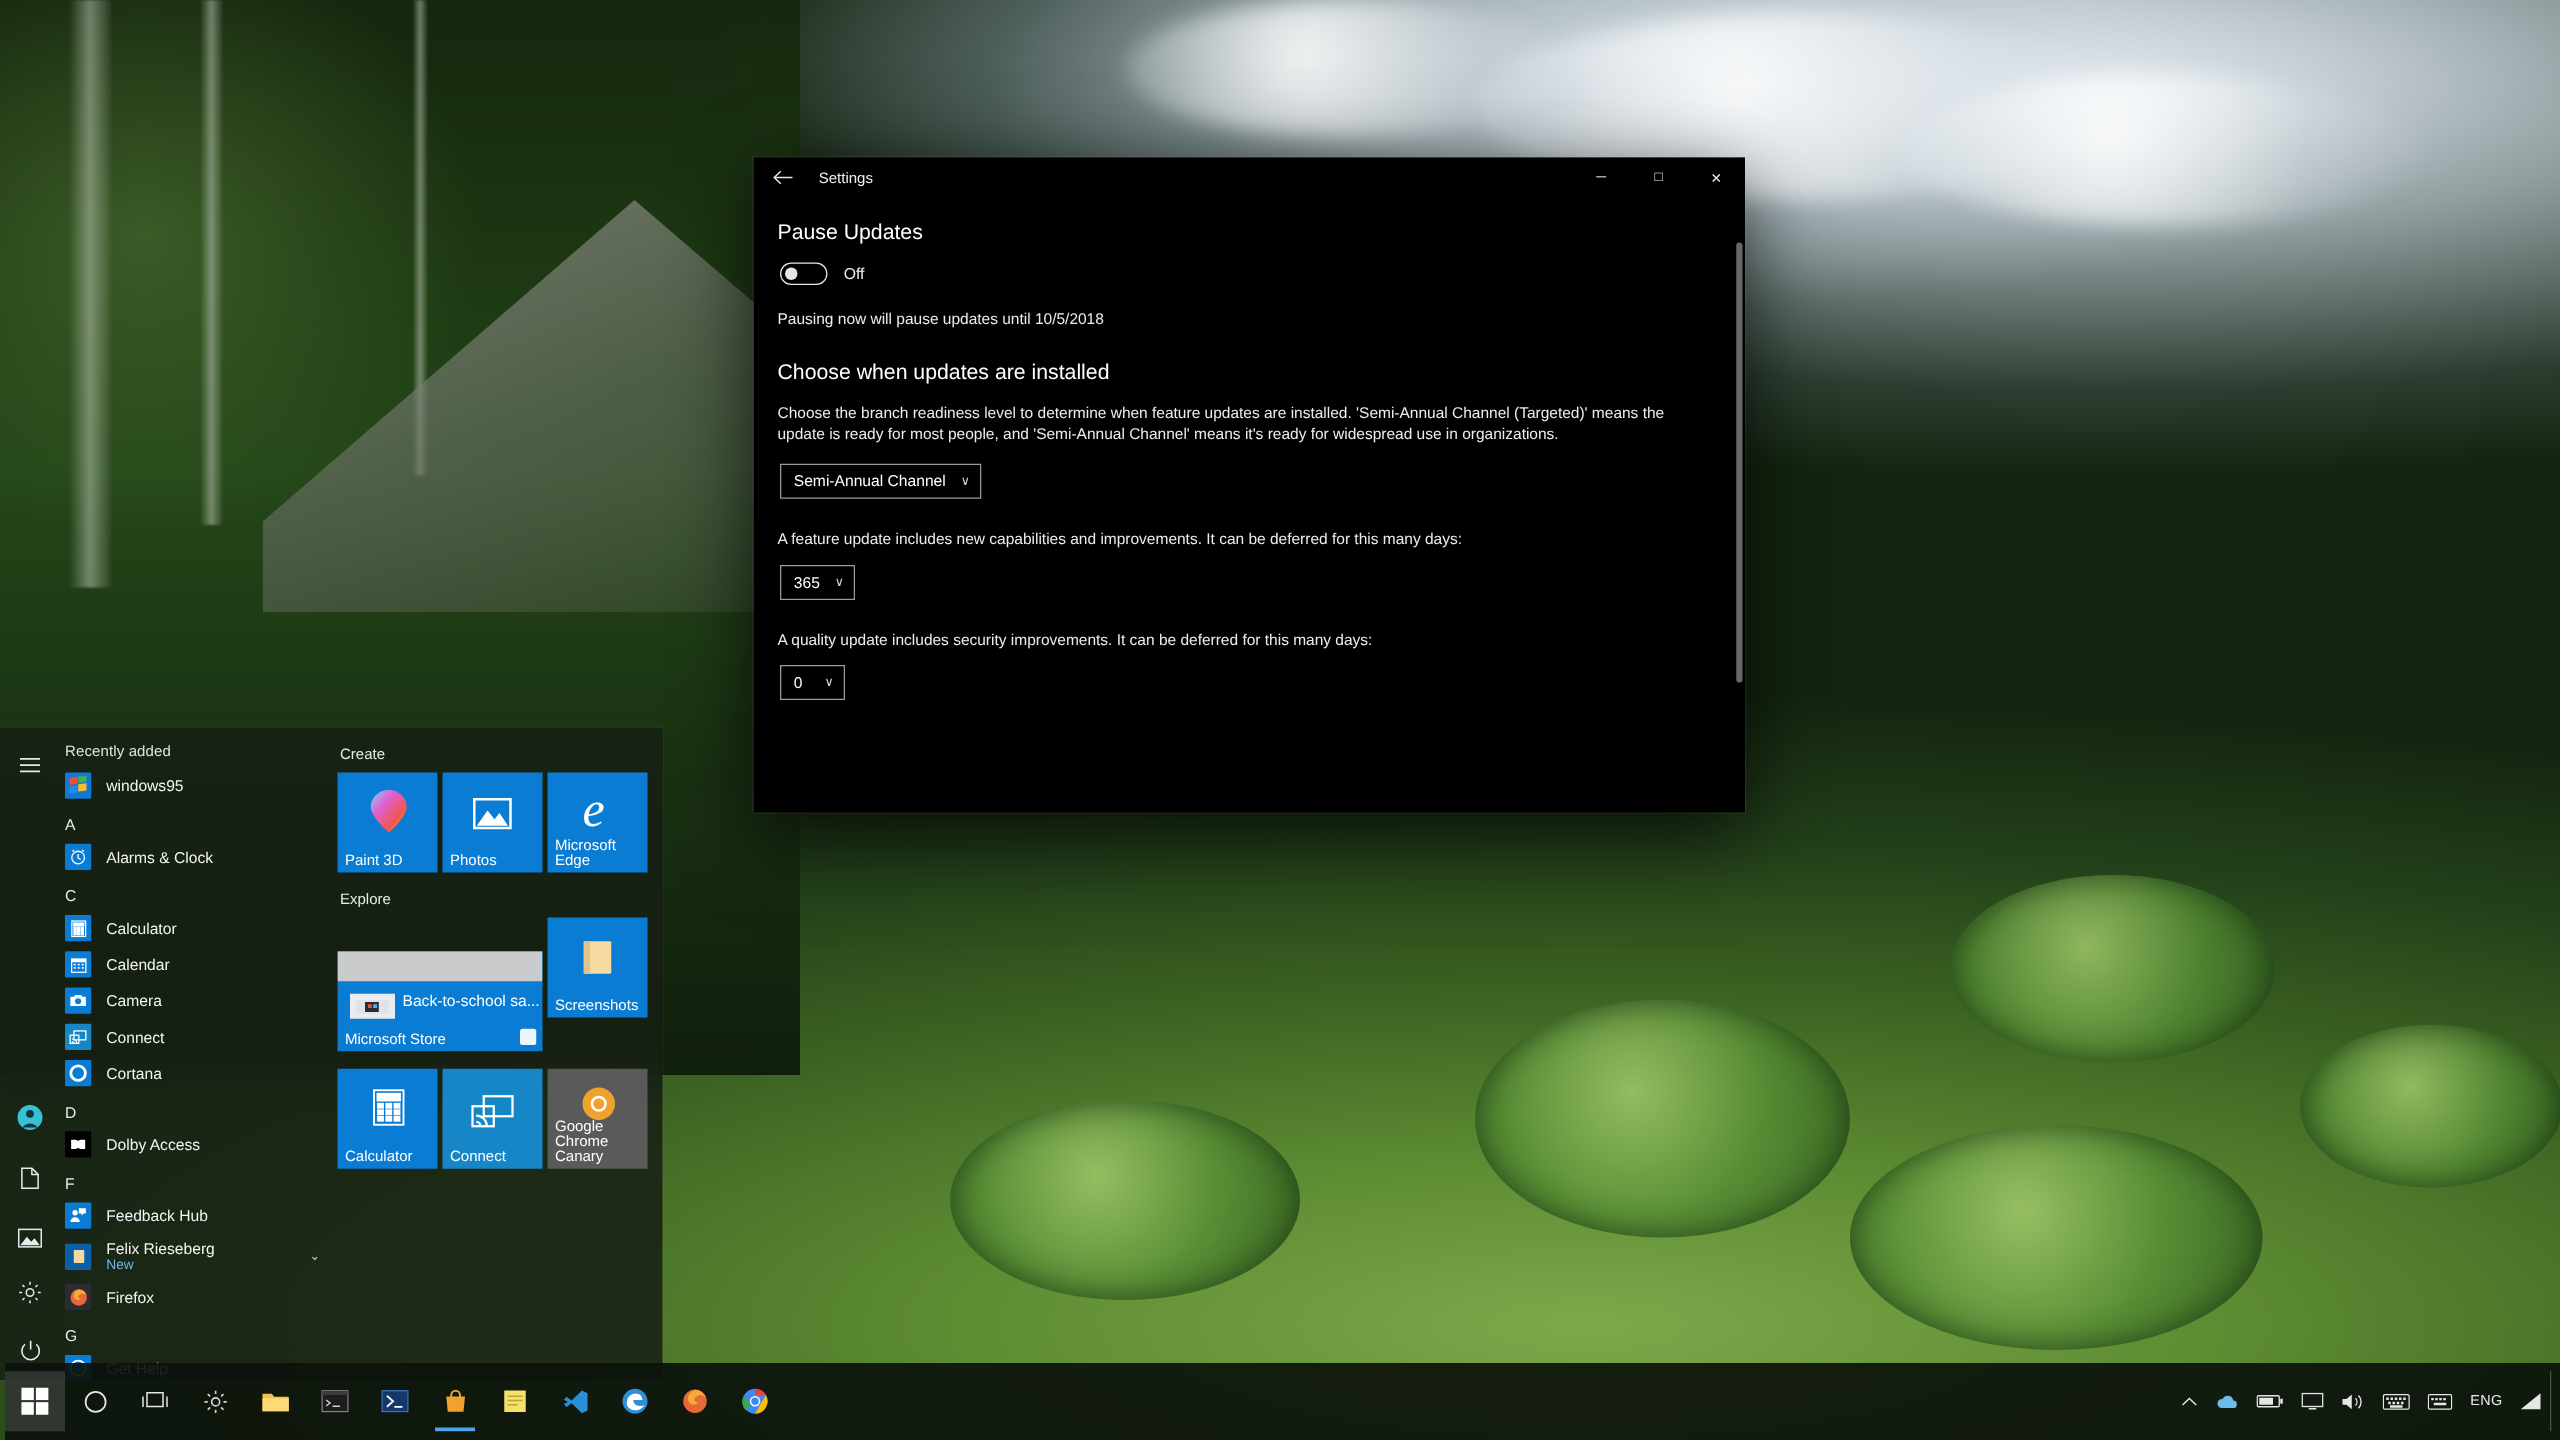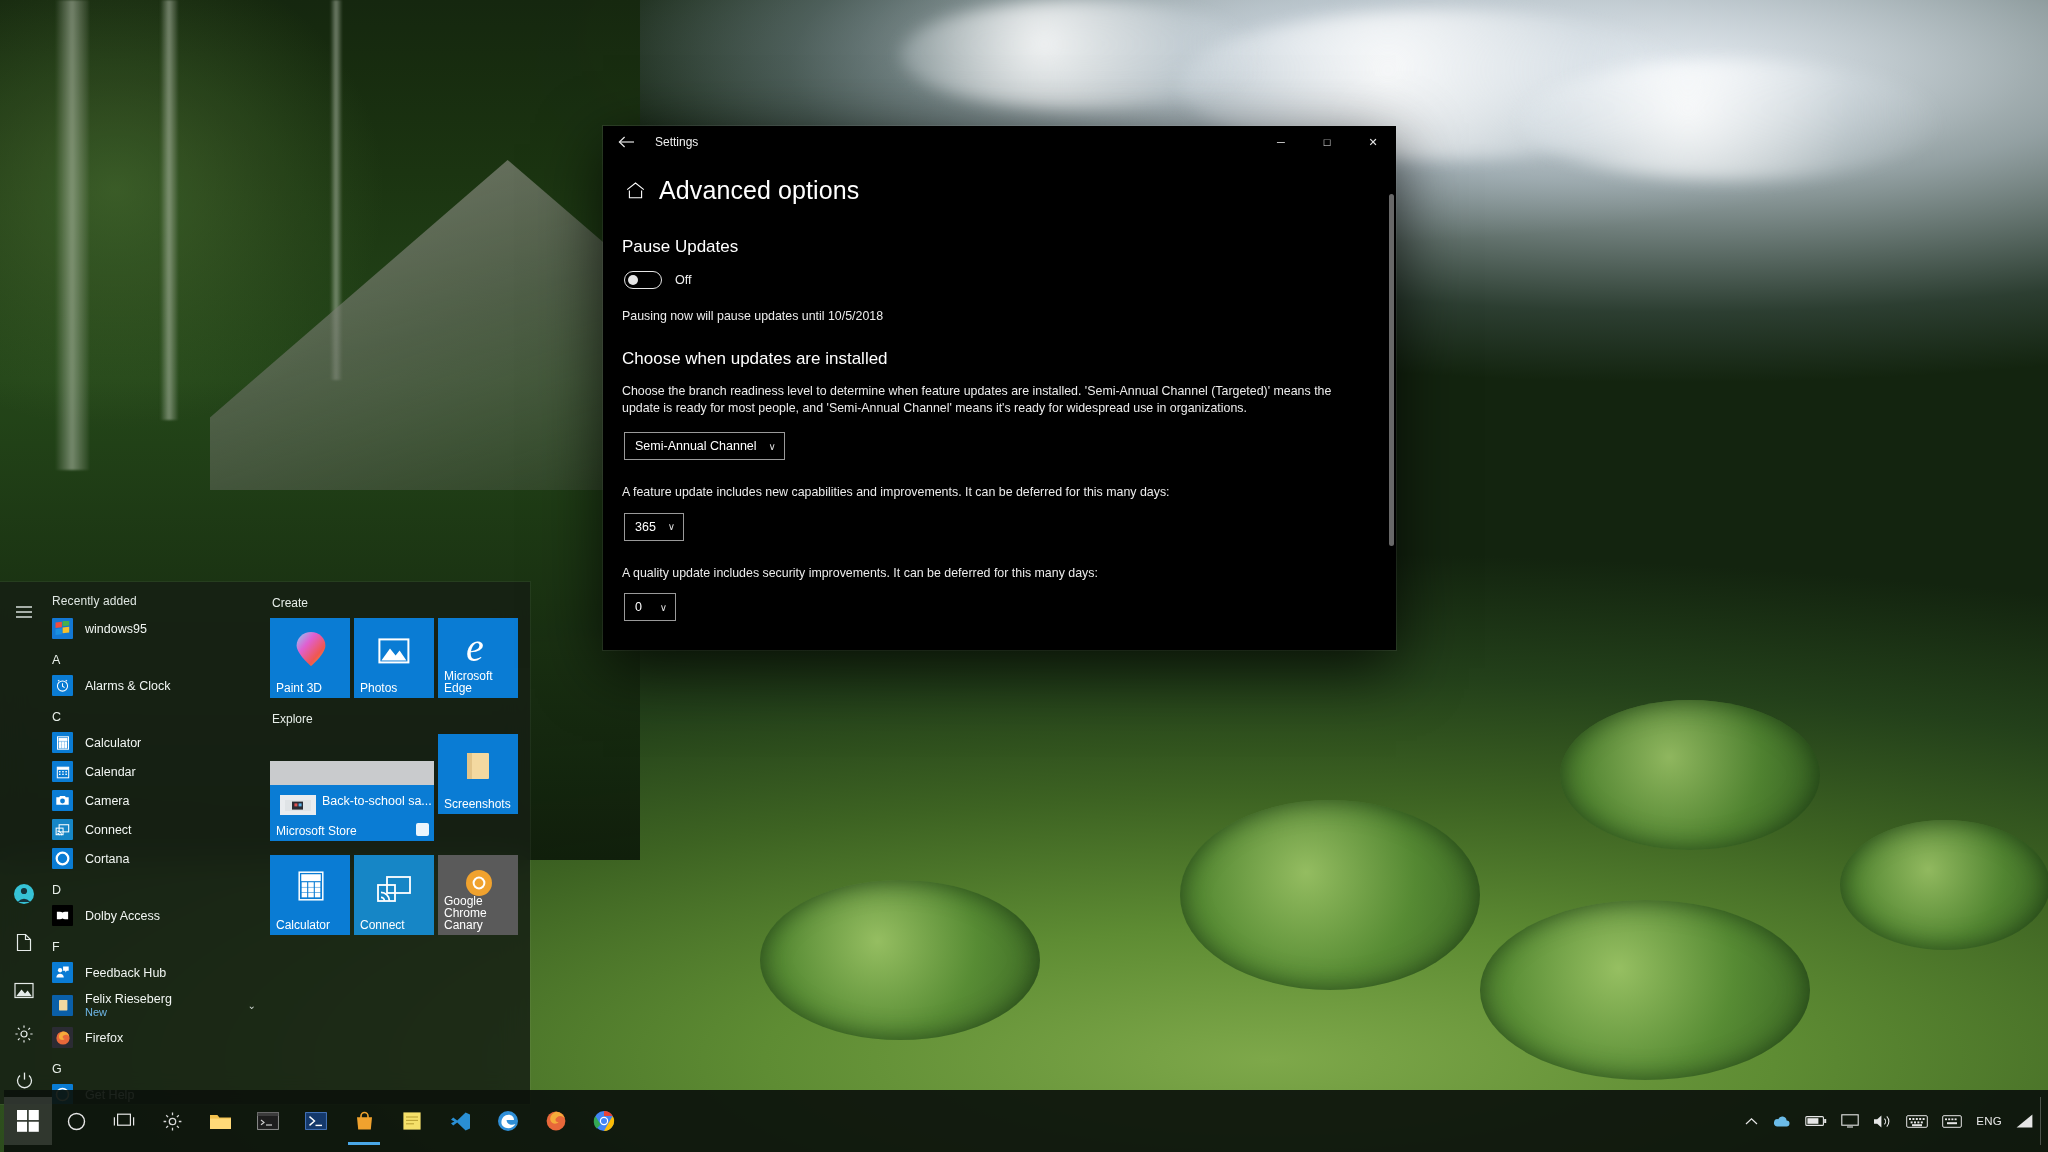--- a/index.html
+++ b/index.html
@@ -557,29 +557,20 @@
       <div class="st-title">Settings</div>
       <div class="st-wincontrols">
         <div class="st-wc">─</div>
         <div class="st-wc">□</div>
         <div class="st-wc close">✕</div>
       </div>
     </div>
 
     <div class="st-body">
 
-      <div class="st-header">
-        <div class="st-home">
-          <svg width="19" height="17" viewBox="0 0 19 17" fill="none" stroke="#fff" stroke-width="1.1">
-            <path d="M1.2 7.6 L9.5 1 L17.8 7.6"></path>
-              <path d="M3.4 8.6 V15.8 H15.6 V8.6"></path>
-          </svg>
-        </div>
-        <div class="st-pagetitle">Advanced options</div>
-      </div>
 
       <div class="st-content">
 
         
         <div class="st-h2">Pause Updates</div>
 
         <div class="st-toggle-row">
           <div class="st-toggle">
             <span class="knob"></span>
           </div>

